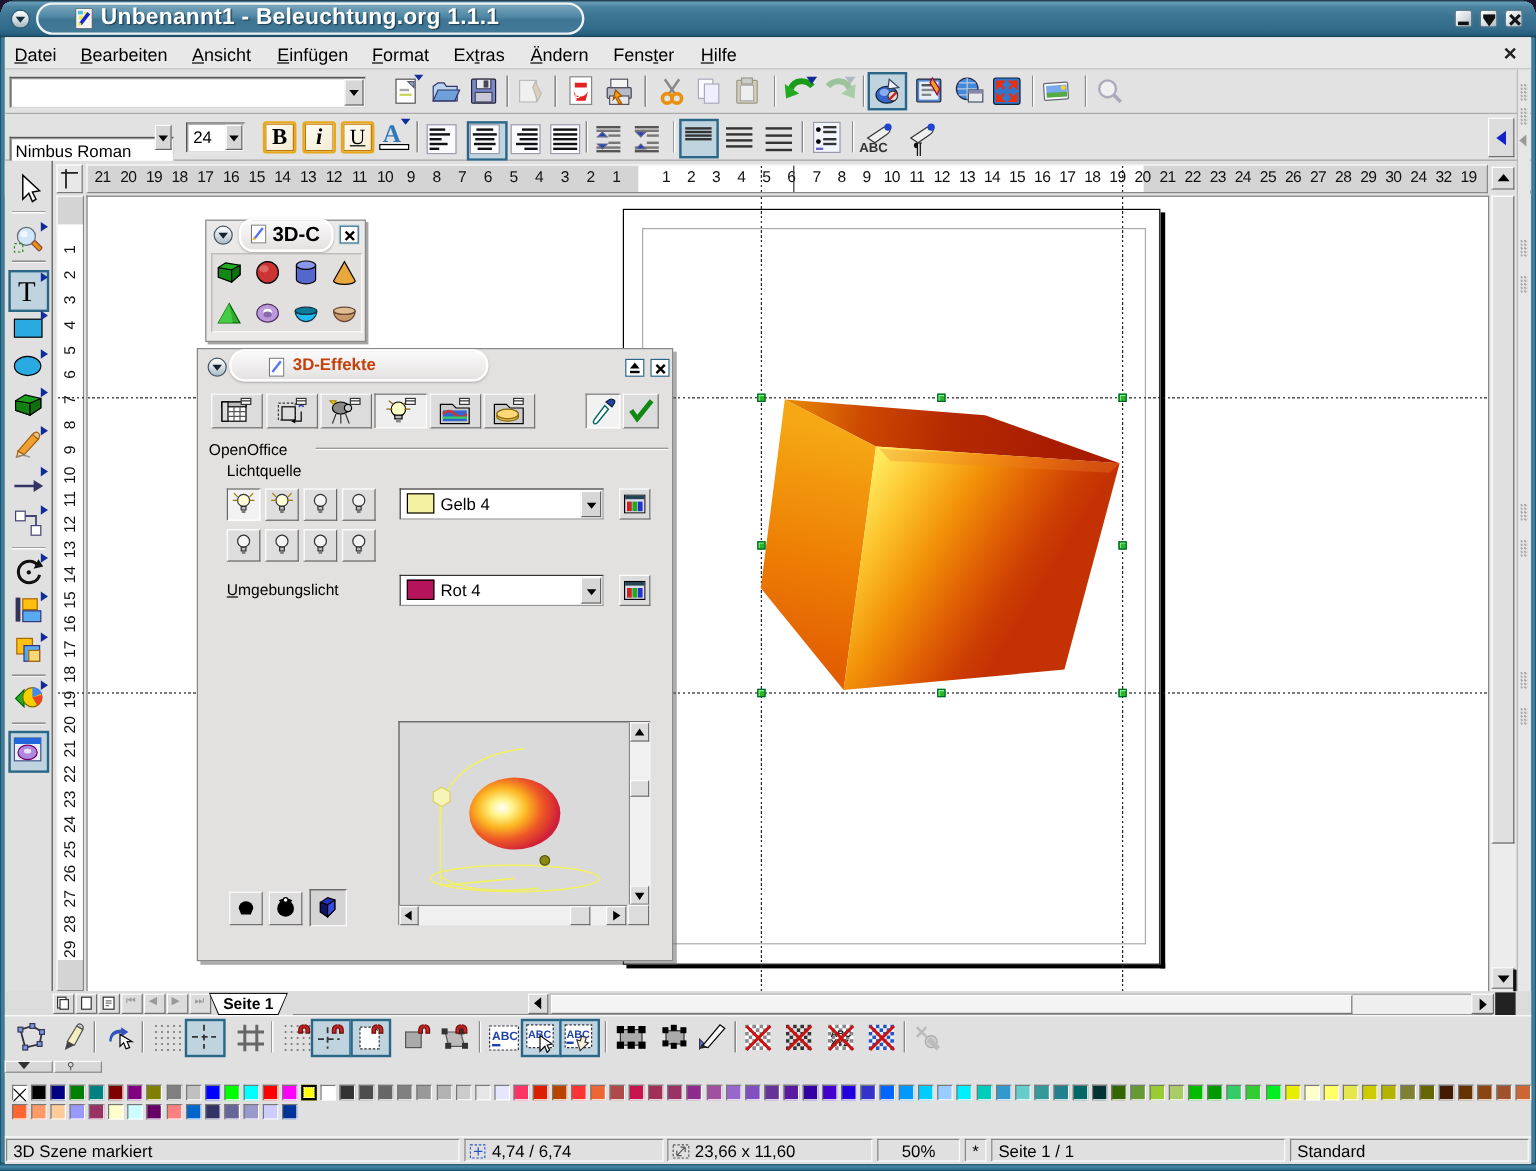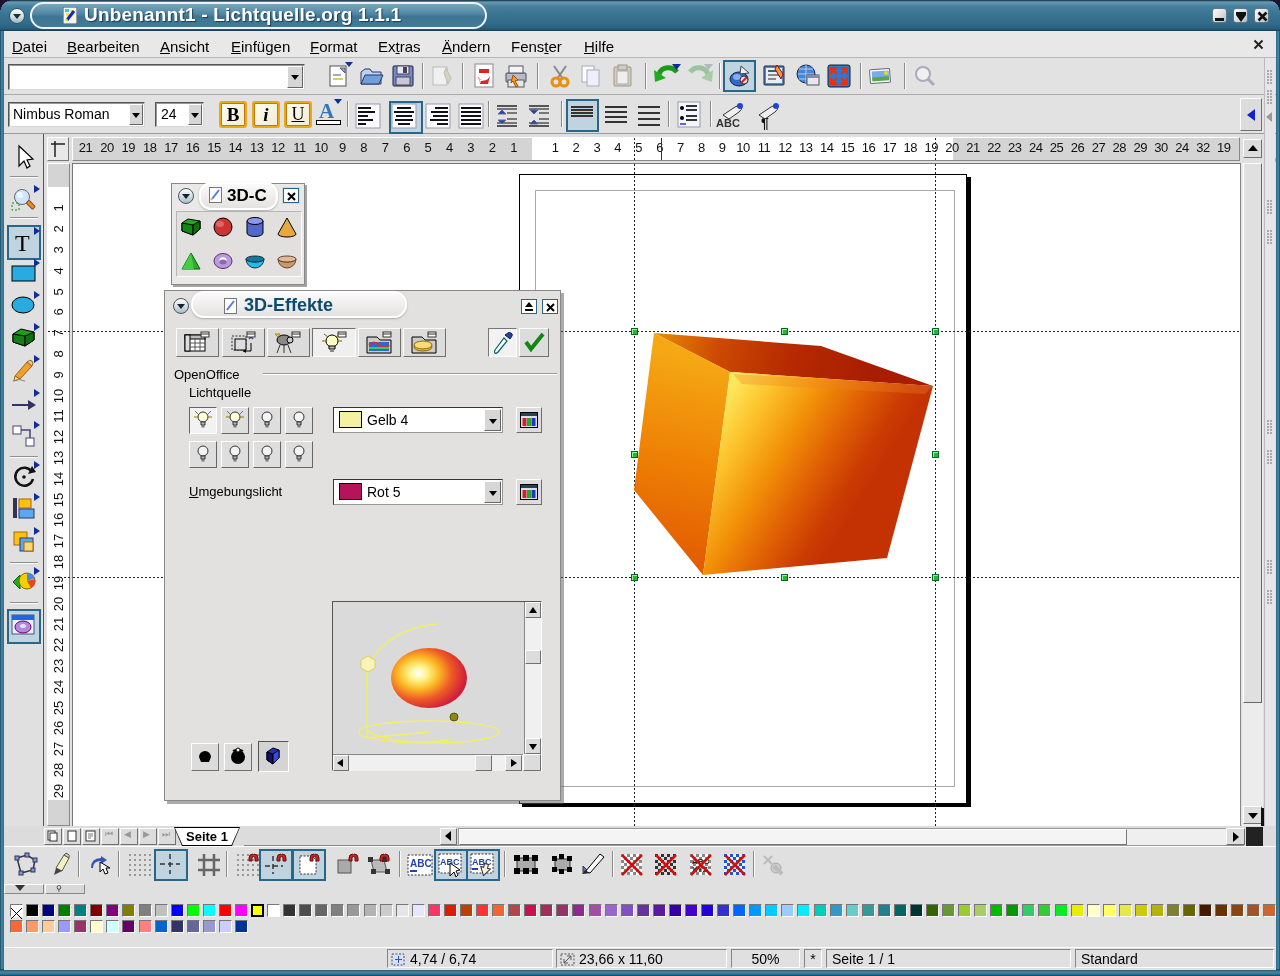--- a/index.html
+++ b/index.html
@@ -35,21 +35,21 @@
 <div class="abs" style="left:9px;top:8px;width:16px;height:16px;border-radius:50%;background:linear-gradient(180deg,#fdfdfd,#cfd9de 60%,#9fb5c0);border:1px solid #2a5a74"></div>
 <div class="arrD" style="left:13px;top:14px;border-top-color:#14303f"></div>
 <svg class="abs" style="left:63px;top:7px" width="14" height="17" viewBox="0 0 14 17">
 <rect x="0" y="0" width="14" height="17" fill="#f4f4f4" stroke="#444" stroke-width="1"></rect>
 <rect x="2" y="2" width="4" height="3" fill="#44c4e0"></rect>
       <rect x="7" y="3" width="3" height="2" fill="#f8e840"></rect>
 <rect x="3" y="6" width="3" height="3" fill="#f8e840"></rect>
       <line x1="11" y1="4" x2="4" y2="13" stroke="#1428c8" stroke-width="3"></line>
 <line x1="4" y1="12" x2="3" y2="14" stroke="#f0e020" stroke-width="2"></line>
     </svg>
-<div class="abs" style="left:84px;top:4px;font-size:19px;font-weight:bold;color:#fff;text-shadow:1px 1px 1px #1c3c50;letter-spacing:0.2px">Unbenannt1 - Lichtquelle.org 1.1.1</div>
+<div class="abs" style="left:84px;top:4px;font-size:19px;font-weight:bold;color:#fff;text-shadow:1px 1px 1px #1c3c50;letter-spacing:0.2px">Unbenannt1 - Beleuchtung.org 1.1.1</div>
 <div class="abs" style="left:1212px;top:8px;width:15px;height:15px;border-radius:3px;background:linear-gradient(135deg,#ffffff,#d8dee2 55%,#aebec6);border:1px solid #5a7a8a">
       <div class="abs" style="left:2px;top:9px;width:9px;height:3px;background:#111"></div>
     </div>
 <div class="abs" style="left:1233px;top:8px;width:15px;height:15px;border-radius:3px;background:linear-gradient(135deg,#ffffff,#d8dee2 55%,#aebec6);border:1px solid #5a7a8a">
       <div class="abs" style="left:2px;top:6px;width:0;height:0;border-left:5px solid transparent;border-right:5px solid transparent;border-top:7px solid #111"></div>
       <div class="abs" style="left:2px;top:3px;width:10px;height:2.5px;background:#111"></div>
     </div>
 <div class="abs" style="left:1254px;top:8px;width:15px;height:15px;border-radius:3px;background:linear-gradient(135deg,#ffffff,#d8dee2 55%,#aebec6);border:1px solid #5a7a8a">
       <svg class="abs" style="left:2px;top:2px" width="11" height="11" viewBox="0 0 11 11">
         <path d="M1.5 1.5 L9.5 9.5 M9.5 1.5 L1.5 9.5" stroke="#111" stroke-width="2.6"></path>
@@ -176,21 +176,21 @@
       <rect x="4" y="8" width="17" height="7" fill="#77aaee" transform="rotate(-4 12 13)"></rect>
       <rect x="4" y="14" width="17" height="4" fill="#55aa44" transform="rotate(-4 12 13)"></rect>
       <circle cx="18" cy="10" r="2" fill="#ffd020"></circle>
     </svg>
 <div class="sepv" style="left:904px;top:63px;height:26px"></div>
 <svg class="abs" style="left:912px;top:63px" width="26" height="26" viewBox="0 0 26 26">
       <circle cx="11" cy="11" r="7" fill="#f0f0f0" stroke="#aab" stroke-width="2"></circle>
       <line x1="16" y1="16" x2="22" y2="22" stroke="#aab" stroke-width="3"></line>
     </svg>
 <div class="abs" style="left:4px;top:95px;width:1272px;height:39px;background:#e2e2e2;border-bottom:1px solid #999"></div>
-<div class="combo" style="left:8px;top:102px;width:137px;height:25px">
+<div class="combo" style="left:8px;top:114px;width:137px;height:25px">
       <div style="font-size:14px;color:#000;padding:3px 0 0 4px">Nimbus Roman</div>
     </div>
 <div class="cbtn" style="left:129px;top:104px;width:14px;height:21px">
       <div class="arrD" style="left:2px;top:8px"></div>
     </div>
 <div class="combo" style="left:155px;top:102px;width:49px;height:25px">
       <div style="font-size:14px;color:#000;padding:3px 0 0 5px">24</div>
     </div>
 <div class="cbtn" style="left:188px;top:104px;width:14px;height:21px">
       <div class="arrD" style="left:2px;top:8px"></div>
@@ -1059,20 +1059,23 @@
 <div class="swatch" style="left:106px;top:920px;background:#ccffff"></div>
 <div class="swatch" style="left:122px;top:920px;background:#660066"></div>
 <div class="swatch" style="left:139px;top:920px;background:#ff8080"></div>
 <div class="swatch" style="left:155px;top:920px;background:#0066cc"></div>
 <div class="swatch" style="left:171px;top:920px;background:#333366"></div>
 <div class="swatch" style="left:187px;top:920px;background:#666699"></div>
 <div class="swatch" style="left:203px;top:920px;background:#9999cc"></div>
 <div class="swatch" style="left:219px;top:920px;background:#ccccff"></div>
 <div class="swatch" style="left:235px;top:920px;background:#003399"></div>
 <div class="abs" style="left:4px;top:947px;width:1272px;height:23px;background:#e0e0e0;border-top:1px solid #fff"></div>
+<div class="fld" style="left:5px;top:949px;width:378px;height:19px">
+      <span style="position:absolute;left:5px;top:1px">3D Szene markiert</span>
+    </div>
 <div class="fld" style="left:387px;top:949px;width:166px;height:19px">
       <svg style="position:absolute;left:3px;top:3px" width="14" height="13">
         <rect x="1" y="1" width="12" height="11" fill="none" stroke="#2255cc" stroke-dasharray="2 1.5"></rect>
         <path d="M4 6.5 h7 M7.5 3 v7" stroke="#2255cc"></path>
       </svg>
       <span style="position:absolute;left:22px;top:1px">4,74 / 6,74</span>
     </div>
 <div class="fld" style="left:556px;top:949px;width:171px;height:19px">
       <svg style="position:absolute;left:3px;top:3px" width="15" height="13">
         <rect x="1" y="1" width="13" height="11" fill="none" stroke="#555" stroke-dasharray="2 1.5"></rect>
@@ -1139,21 +1142,21 @@
       </svg>
 </div>
 <div class="abs" style="left:164px;top:290px;width:397px;height:511px;background:#e3e0e0;border:1px solid #888;box-shadow:3px 3px 0 rgba(90,90,90,0.5)" id="dlg3d">
 <div class="abs" style="left:8px;top:7px;width:16px;height:16px;border-radius:50%;background:linear-gradient(180deg,#fff,#d0d8dc 60%,#a8bcc6);border:1px solid #456"></div>
 <div class="arrD" style="left:12px;top:13px;border-top-color:#123"></div>
 <div class="abs" style="left:26px;top:0px;width:216px;height:27px;border:2px solid #fff;border-radius:13px;background:linear-gradient(180deg,#fbfafa,#e4e1e1);box-shadow:0 1px 2px #aaa"></div>
 <svg class="abs" style="left:59px;top:7px" width="13" height="16" viewBox="0 0 13 16">
         <rect x="0.5" y="0.5" width="12" height="15" fill="#fff" stroke="#777"></rect>
         <line x1="10" y1="3" x2="3" y2="12" stroke="#5577ee" stroke-width="2"></line>
       </svg>
-<div class="abs" style="left:79px;top:4px;font-size:18px;font-weight:bold;color:#0c4a6e">3D-Effekte</div>
+<div class="abs" style="left:79px;top:4px;font-size:14px;font-weight:bold;color:#c2410c">3D-Effekte</div>
 <div class="abs" style="left:356px;top:8px;width:16px;height:15px;background:#fff;border:1px solid #2a6687">
         <div style="position:absolute;left:3px;top:2px;width:0;height:0;border-left:4px solid transparent;border-right:4px solid transparent;border-bottom:5px solid #000"></div>
         <div style="position:absolute;left:3px;top:9px;width:8px;height:2px;background:#000"></div>
       </div>
 <div class="abs" style="left:377px;top:8px;width:16px;height:15px;background:#fff;border:1px solid #2a6687">
         <svg style="position:absolute;left:3px;top:3px" width="9" height="9" viewBox="0 0 9 9">
           <path d="M1 1 L8 8 M8 1 L1 8" stroke="#000" stroke-width="2"></path>
         </svg>
       </div>
 <div class="tbtn" style="left:11px;top:37px;width:43px;height:29px"></div>
@@ -1282,21 +1285,21 @@
 <svg class="abs" style="left:355px;top:121px" width="18" height="16" viewBox="0 0 18 16">
         <rect x="0.5" y="0.5" width="17" height="15" fill="#dde" stroke="#000"></rect>
         <rect x="1" y="1" width="16" height="3" fill="#245"></rect>
         <rect x="2.5" y="6" width="4" height="8" fill="#cc2222"></rect>
         <rect x="7" y="6" width="4" height="8" fill="#22aa22"></rect>
         <rect x="11.5" y="6" width="4" height="8" fill="#2233cc"></rect>
       </svg>
 <div class="dlg-lbl" style="left:24px;top:193px"><u>U</u>mgebungslicht</div>
 <div class="abs" style="left:168px;top:188px;width:170px;height:26px;background:#fff;border:1px solid;border-color:#333 #999 #999 #333"></div>
 <div class="abs" style="left:174px;top:192px;width:23px;height:17px;background:#b5145a;border:1px solid #000"></div>
-<div class="abs" style="left:202px;top:193px;font-size:14px">Rot 5</div>
+<div class="abs" style="left:202px;top:193px;font-size:14px">Rot 4</div>
 <div class="cbtn" style="left:319px;top:190px;width:17px;height:22px">
         <div class="arrD" style="left:4px;top:9px"></div>
       </div>
 <div class="tbtn" style="left:351px;top:188px;width:26px;height:26px"></div>
 <svg class="abs" style="left:355px;top:193px" width="18" height="16" viewBox="0 0 18 16">
         <rect x="0.5" y="0.5" width="17" height="15" fill="#dde" stroke="#000"></rect>
         <rect x="1" y="1" width="16" height="3" fill="#245"></rect>
         <rect x="2.5" y="6" width="4" height="8" fill="#cc2222"></rect>
         <rect x="7" y="6" width="4" height="8" fill="#22aa22"></rect>
         <rect x="11.5" y="6" width="4" height="8" fill="#2233cc"></rect>

